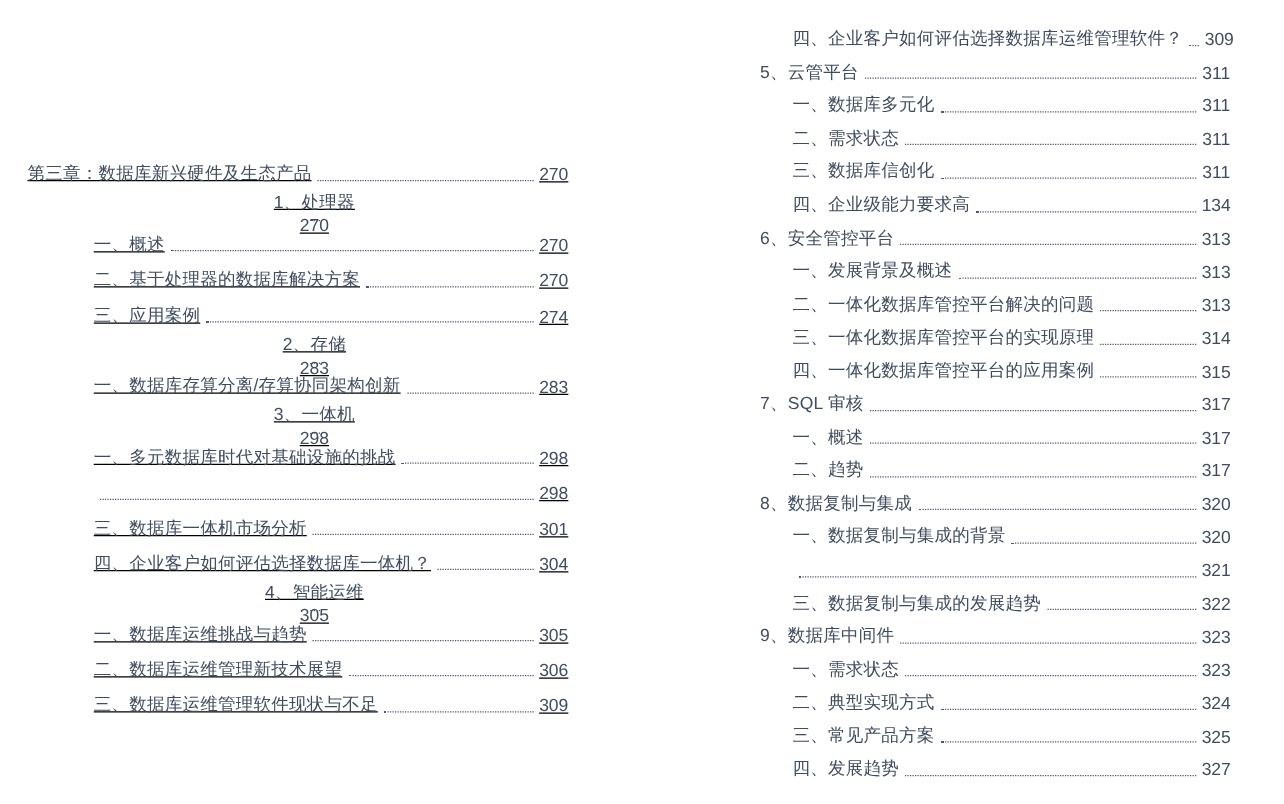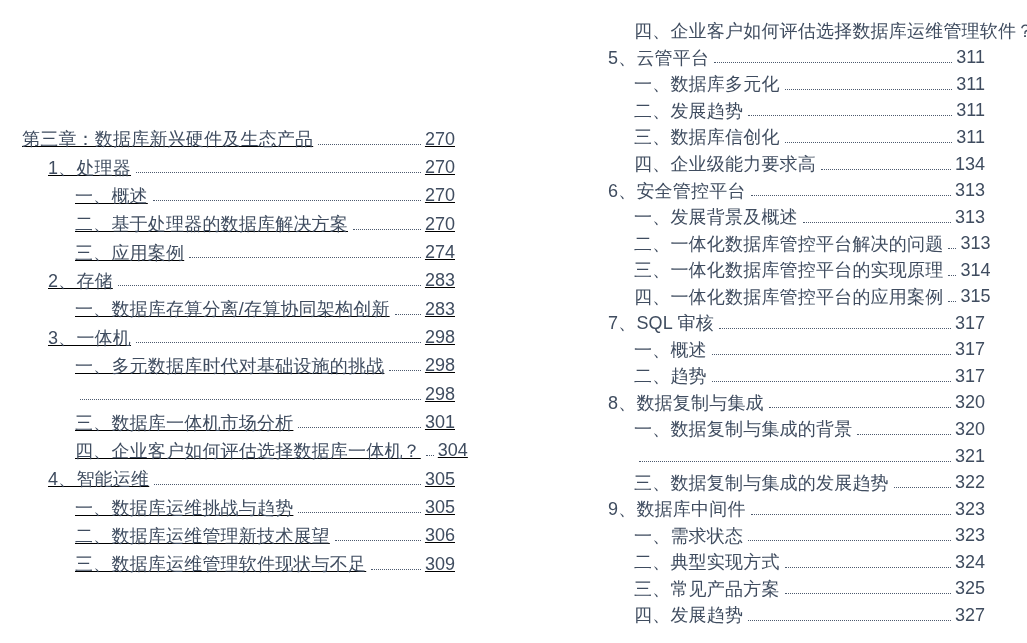--- a/index.html
+++ b/index.html
@@ -33,46 +33,46 @@
   }
   .col-right{
     top:18px;
     left:608px;
     width:377px;
   }
   .toc-row{
     display:flex;
     align-items:center;
     color:var(--text-color);
-    font-size:18px;
+    font-size:14px;
     white-space:nowrap;
     cursor:pointer;
   }
   .col-left .toc-row{height:28.35px;}
   .col-right .toc-row{height:26.55px;}
   .col-left .level-0{margin-left:0;}
-  .col-left .level-1{margin-left:26px;}
+  .col-left .level-1{margin-left:26px;flex-direction:column;}
   .col-left .level-2{margin-left:53px;}
   .col-right .level-1{margin-left:0;}
   .col-right .level-2{margin-left:26px;}
   .label{
     flex:0 0 auto;
     letter-spacing:0.2px;
   }
   .leader{
     flex:1 1 auto;
     height:0;
     margin:0 4px 0 5px;
     border-bottom:1.8px dotted var(--dot-color);
     transform:translateY(5px);
     min-width:8px;
   }
   .page-num{
     flex:0 0 auto;
-    text-align:left;
+    text-align:center;
     min-width:24px;
   }
 </style>
 </head>
 <body>
 
 <div class="page">
   <section class="col col-left">
       <div class="toc-row level-0">
     <span class="label">第三章：数据库新兴硬件及生态产品</span>
@@ -164,21 +164,21 @@
     <span class="label">5、云管平台</span>
     <span class="leader"></span>
     <span class="page-num">311</span>
   </div>
       <div class="toc-row level-2">
     <span class="label">一、数据库多元化</span>
     <span class="leader"></span>
     <span class="page-num">311</span>
   </div>
       <div class="toc-row level-2">
-    <span class="label">二、发展趋势</span>
+    <span class="label">二、需求状态</span>
     <span class="leader"></span>
     <span class="page-num">311</span>
   </div>
       <div class="toc-row level-2">
     <span class="label">三、数据库信创化</span>
     <span class="leader"></span>
     <span class="page-num">311</span>
   </div>
       <div class="toc-row level-2">
     <span class="label">四、企业级能力要求高</span>

